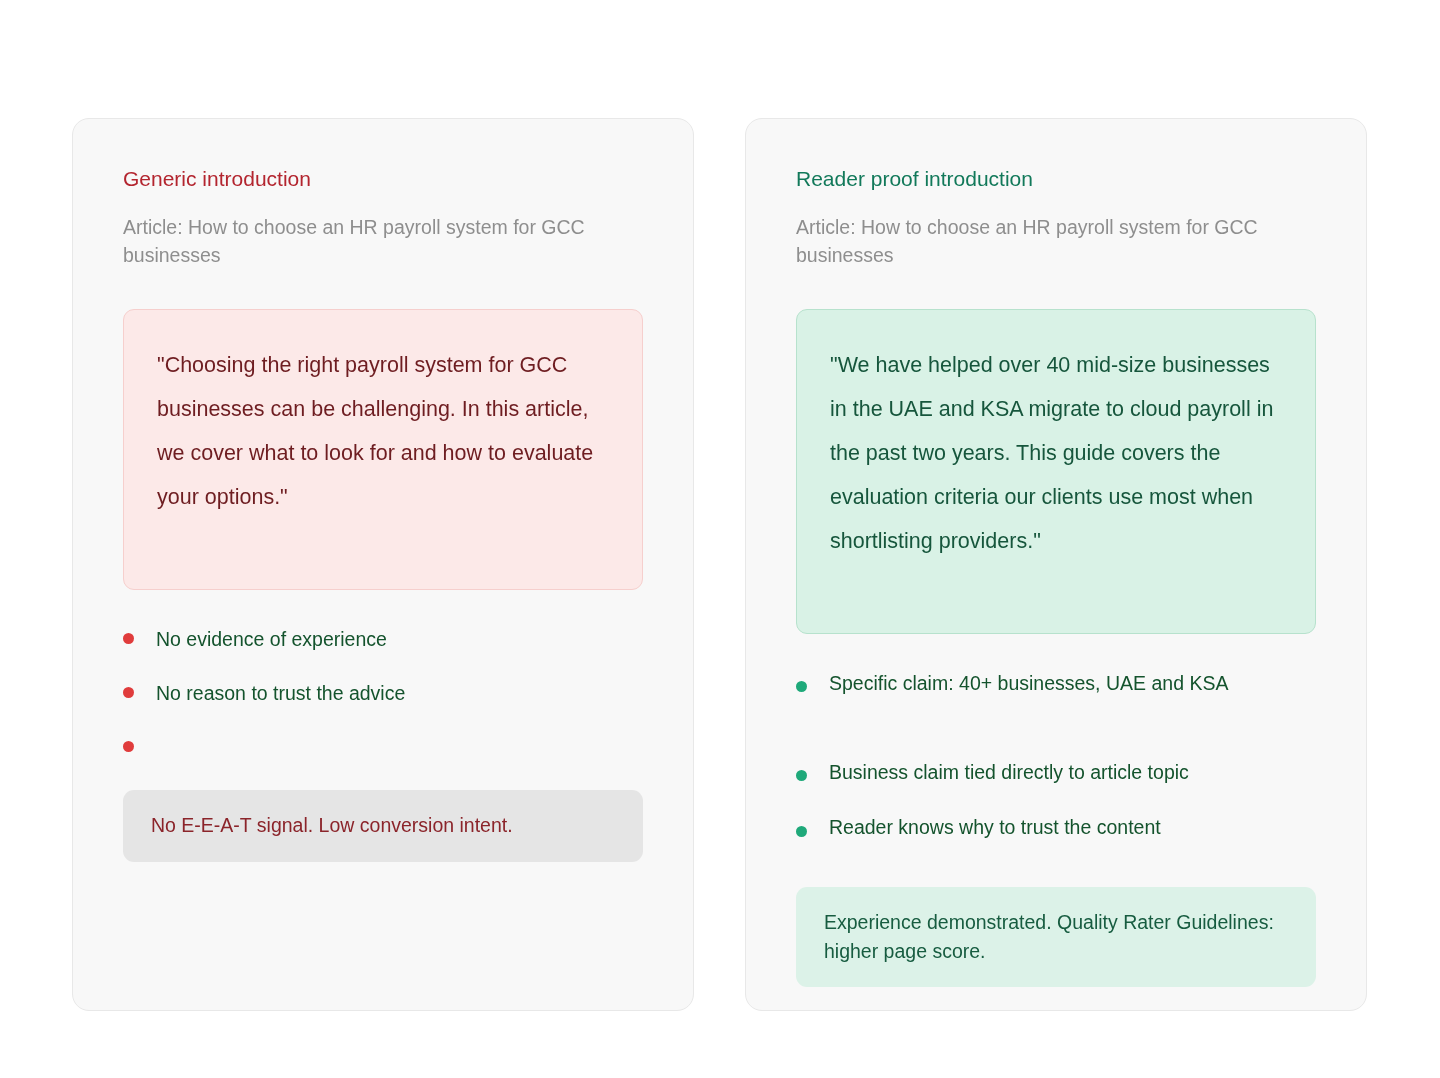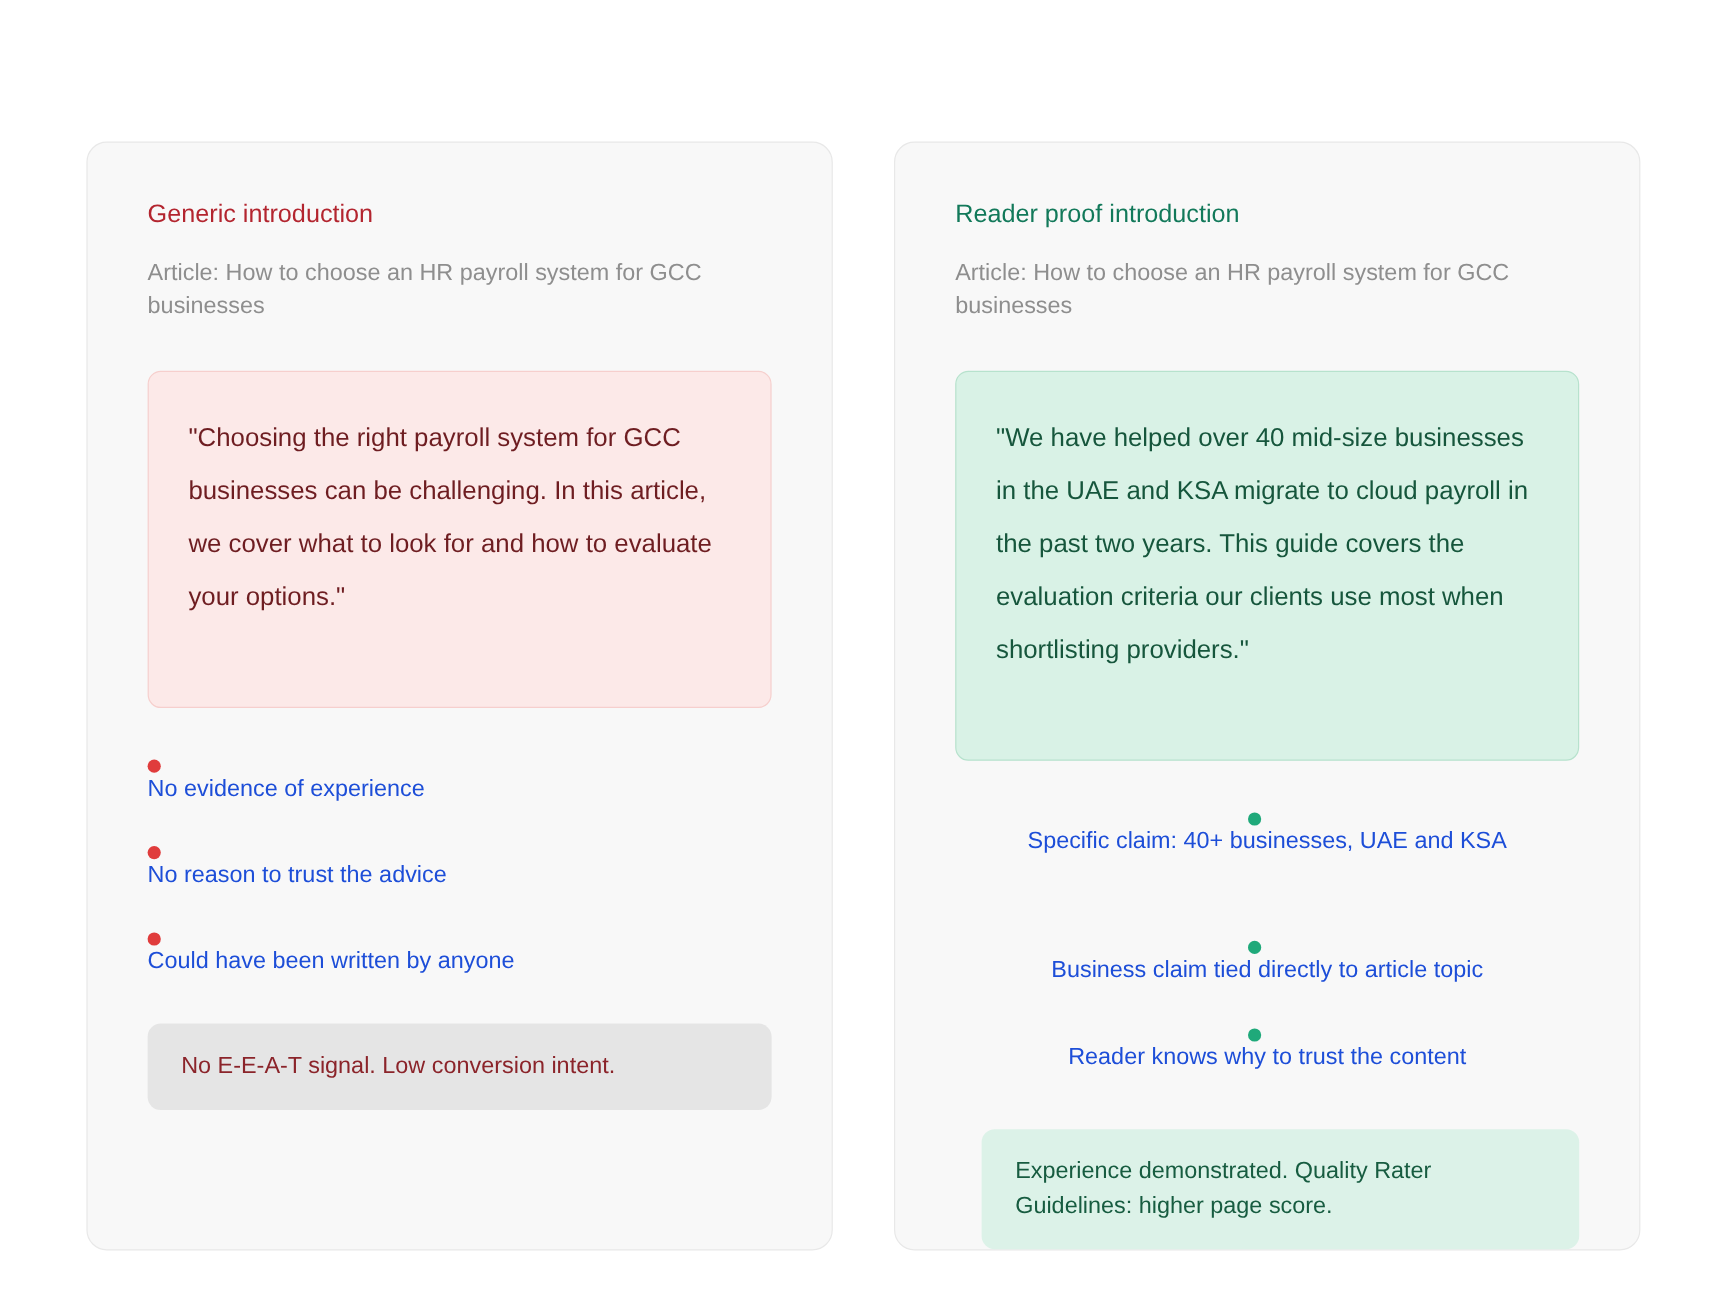--- a/index.html
+++ b/index.html
@@ -101,22 +101,21 @@
   .bullets.bad  li { margin-bottom: 28px; }
   .bullets.good li { margin-bottom: 29px; align-items: center; }
   .bullets.good li:first-child { margin-bottom: 63px; }
   .bullets li:last-child { margin-bottom: 0; }
 
   .bullets li {
     display: flex;
     align-items: flex-start;
     font-size: 19.5px;
     line-height: 1.35;
-    color: #1d4ed8;
-    flex-direction: column;
+    color: #14532d;
   }
 
   .dot {
     flex: 0 0 auto;
     width: 11px;
     height: 11px;
     border-radius: 50%;
     margin-right: 22px;
     margin-top: 7px;
   }
@@ -133,21 +132,21 @@
     font-weight: 400;
   }
   .note.bad {
     background: #e5e5e5;
     color: #8b242a;
   }
   .note.good {
     background: #dcf2e8;
     color: #175c40;
   }
-  .note.good { margin-top: 46px; margin-left: 22px; }
+  .note.good { margin-top: 46px; }
 </style>
 </head>
 <body>
 
 <div class="page">
 
 
   <div class="cards">
 
     <div class="card bad">
@@ -162,21 +161,20 @@
         <li>
           <span class="dot"></span>
           <span>No evidence of experience</span>
         </li>
         <li>
           <span class="dot"></span>
           <span>No reason to trust the advice</span>
         </li>
         <li>
           <span class="dot"></span>
-          <span>Could have been written by anyone</span>
         </li>
       </ul>
 
       <div class="note bad">No E-E-A-T signal. Low conversion intent.</div>
 
     </div>
 
     <div class="card good">
 
       <div class="card-title">Reader proof introduction</div>

